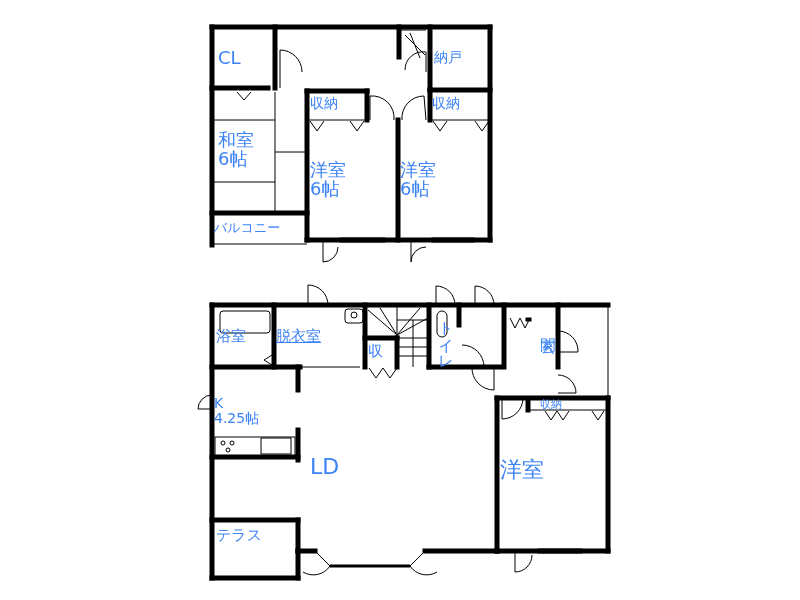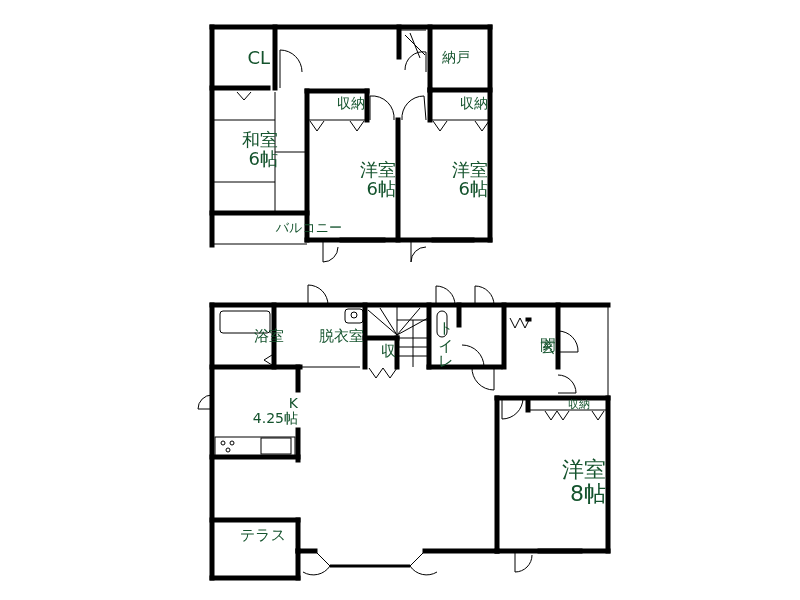--- a/index.html
+++ b/index.html
@@ -1,19 +1,19 @@
 <!DOCTYPE html>
 <html><head>
 <meta charset="utf-8">
 <style>
   html, body { margin: 0; padding: 0; background: #ffffff; }
   body { width: 800px; height: 600px; position: relative; overflow: hidden;
          font-family: "DejaVu Sans", sans-serif; color: #000; }
   svg { position: absolute; left: 0; top: 0; }
-  .lbl { position: absolute; text-align: right; line-height: 1.08; color: #14532d; white-space: nowrap; }
+  .lbl { position: absolute; text-align: left; line-height: 1.08; color: #3b82f6; white-space: nowrap; }
   .big { font-size: 22px; }
   .mid { font-size: 18px; }
   .sm { font-size: 14px; }
   .xs { font-size: 11px; }
   .vert { writing-mode: vertical-rl; font-size: 15px; }
 </style>
 </head>
 <body>
 
 <svg width="800" height="600" viewBox="0 0 800 600">
@@ -171,31 +171,31 @@
 <div class="lbl sm" style="left:310px;top:96px;width:55px;">収納</div>
 <div class="lbl sm" style="left:432px;top:96px;width:56px;">収納</div>
 <div class="lbl mid" style="left:310px;top:160px;width:86px;">
   <div>洋室</div>
   <div>6帖</div>
 </div>
 <div class="lbl mid" style="left:400px;top:160px;width:88px;">
   <div>洋室</div>
   <div>6帖</div>
 </div>
-<div class="lbl sm" style="left:214px;top:221px;width:92px;font-size:13px;padding-left:36px;">バルコニー</div>
+<div class="lbl sm" style="left:214px;top:221px;width:92px;font-size:13px;">バルコニー</div>
 
 <div class="lbl sm" style="left:216px;top:328px;width:68px;font-size:15px;">浴室</div>
-<div class="lbl sm" style="left:276px;top:328px;width:88px;font-size:15px;">脱衣室</div>
+<div class="lbl sm" style="left:276px;top:328px;width:88px;font-size:15px;text-decoration:underline;">脱衣室</div>
 <div class="lbl sm" style="left:368px;top:343px;width:28px;font-size:15px;">収</div>
 <div class="lbl vert" style="left:434px;top:311px;width:20px;">トイレ</div>
 <div class="lbl vert" style="left:536px;top:326px;width:20px;">玄関</div>
 <div class="lbl sm" style="left:214px;top:396px;width:84px;font-size:14px;">
   <div>K</div>
   <div>4.25帖</div>
 </div>
 <div class="lbl big" style="left:310px;top:455px;width:180px;">
+  <div>LD</div>
 </div>
 <div class="lbl xs" style="left:540px;top:399px;width:50px;">収納</div>
 <div class="lbl big" style="left:500px;top:458px;width:106px;">
   <div>洋室</div>
-  <div>8帖</div>
 </div>
 <div class="lbl sm" style="left:216px;top:527px;width:70px;font-size:15px;">テラス</div>
 
 </body></html>

